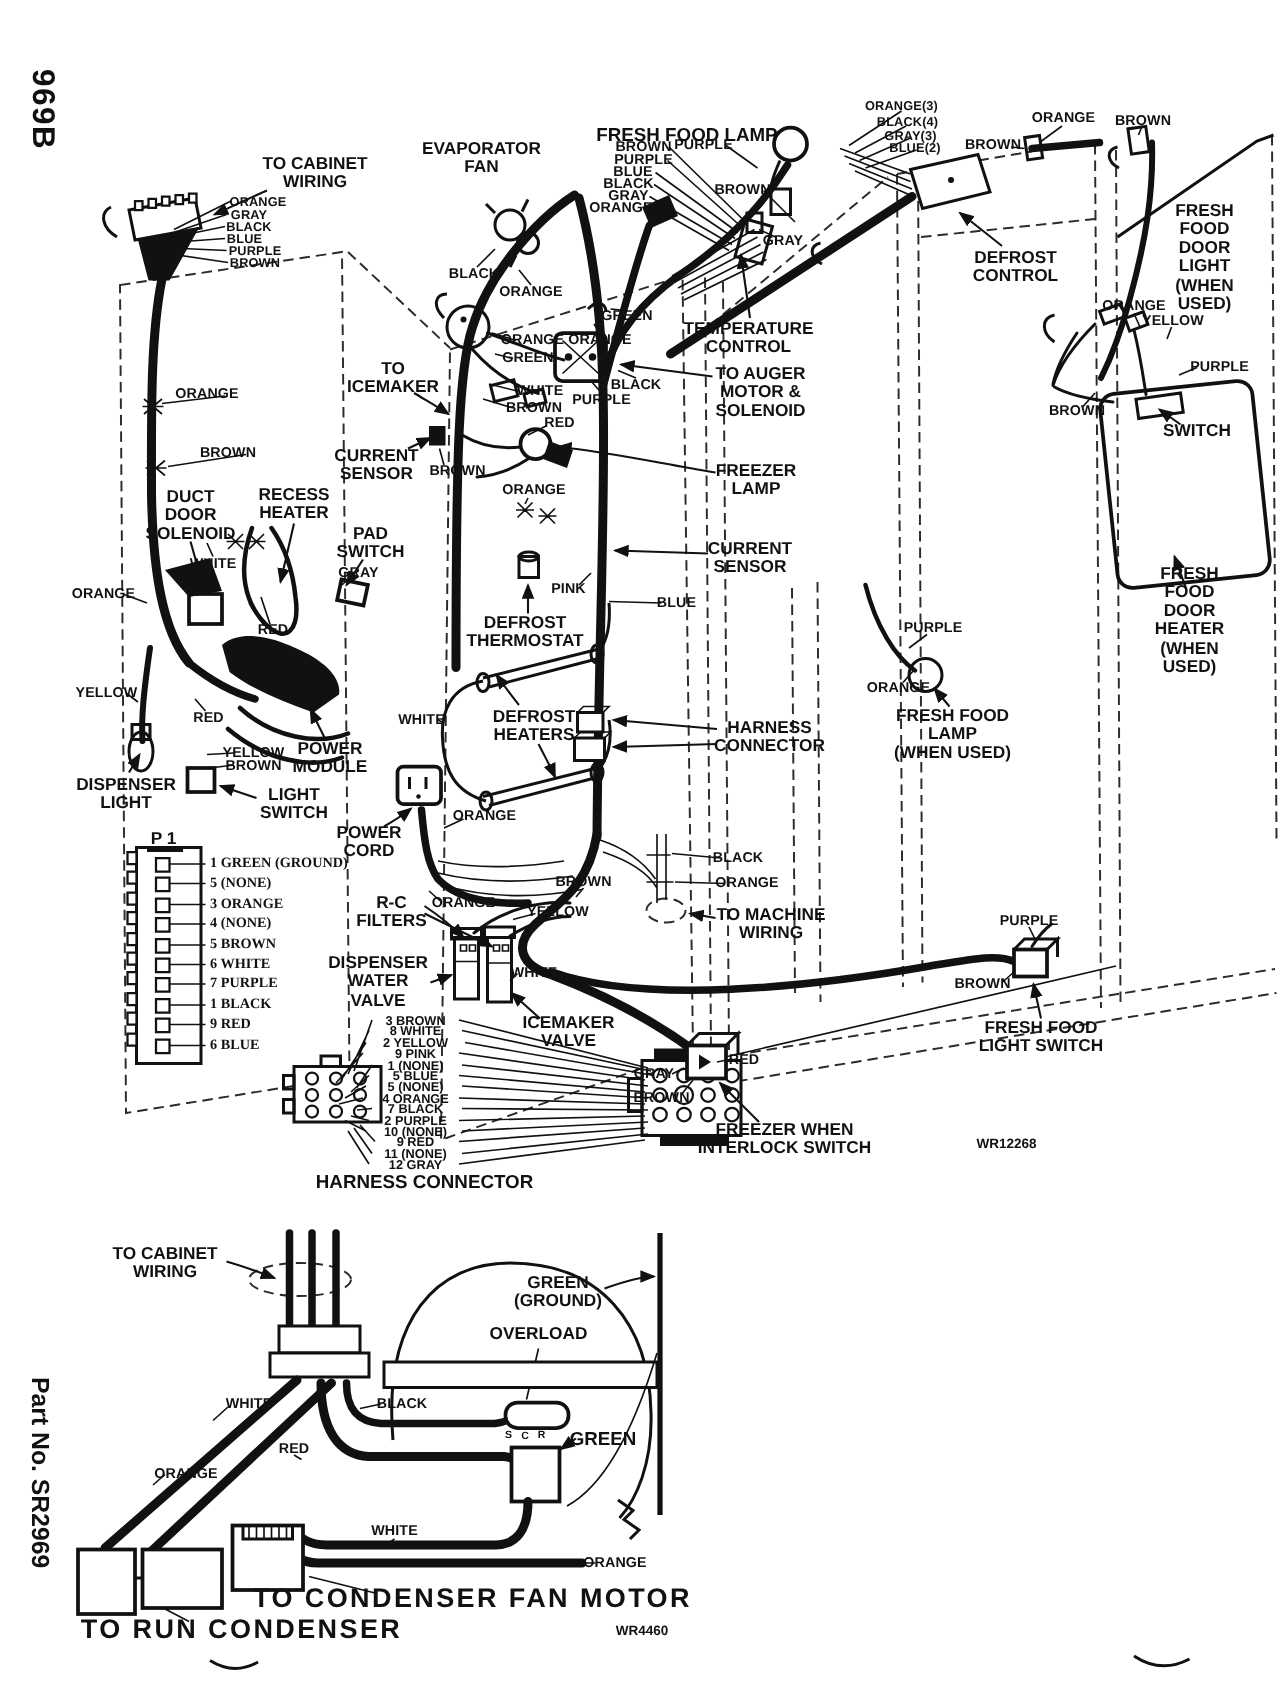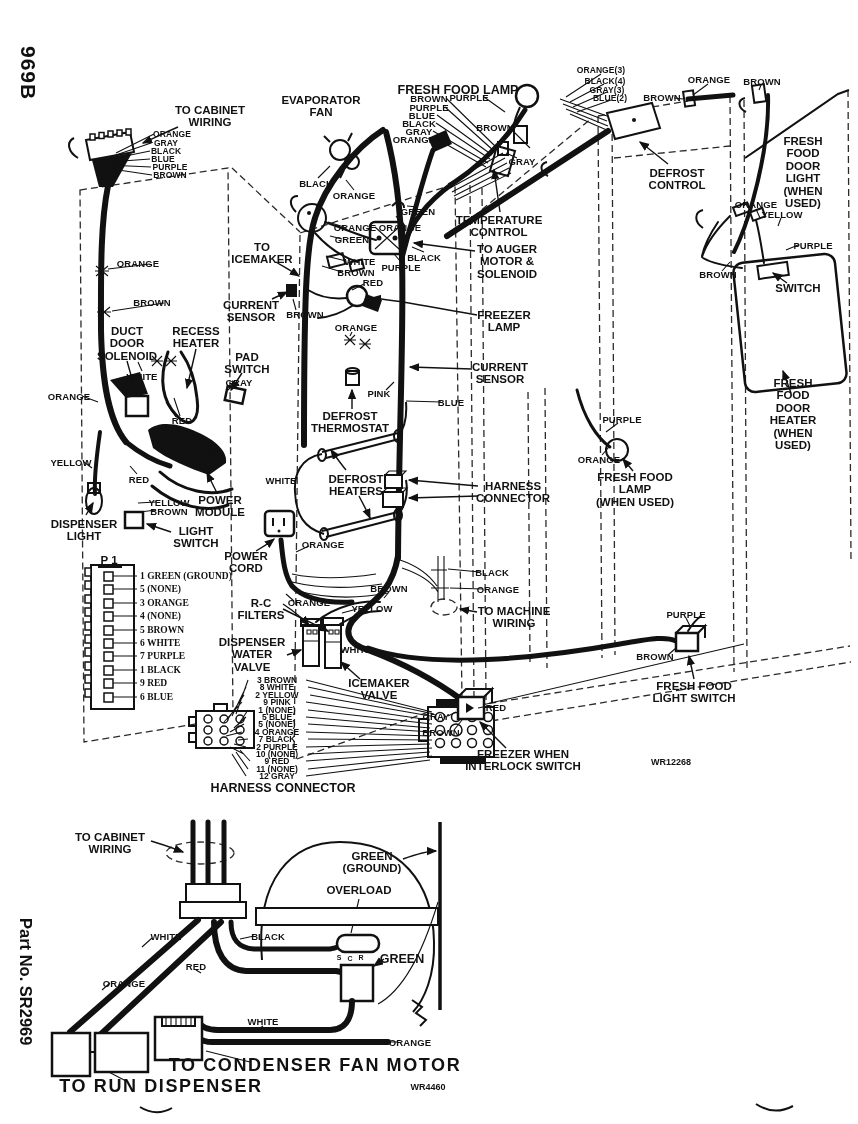--- a/index.html
+++ b/index.html
@@ -450,21 +450,21 @@
 <div class="wl" style="left:436px;top:716px">GRAY</div>
 <div class="wl" style="left:441px;top:732px">BROWN</div>
 
 <div class="cl" style="left:110px;top:843px">TO CABINET
 WIRING</div>
 <div class="cl" style="left:372px;top:862px">GREEN
 (GROUND)</div>
 <div class="cl" style="left:359px;top:890px">OVERLOAD</div>
 <div class="cl big" style="left:402px;top:960px">GREEN</div>
 <div class="cl spc" style="left:315px;top:1066px">TO CONDENSER FAN MOTOR</div>
-<div class="cl spc" style="left:161px;top:1087px">TO RUN DISPENSER</div>
+<div class="cl spc" style="left:161px;top:1087px">TO RUN CONDENSER</div>
 <div class="cl num" style="left:428px;top:1088px">WR4460</div>
 <div class="tiny" style="left:339px;top:957px">S</div>
 <div class="tiny" style="left:350px;top:958px">C</div>
 <div class="tiny" style="left:361px;top:957px">R</div>
 <div class="wl" style="left:166px;top:936px">WHITE</div>
 <div class="wl" style="left:268px;top:936px">BLACK</div>
 <div class="wl" style="left:196px;top:966px">RED</div>
 <div class="wl" style="left:124px;top:983px">ORANGE</div>
 <div class="wl" style="left:263px;top:1021px">WHITE</div>
 <div class="wl" style="left:410px;top:1042px">ORANGE</div>

